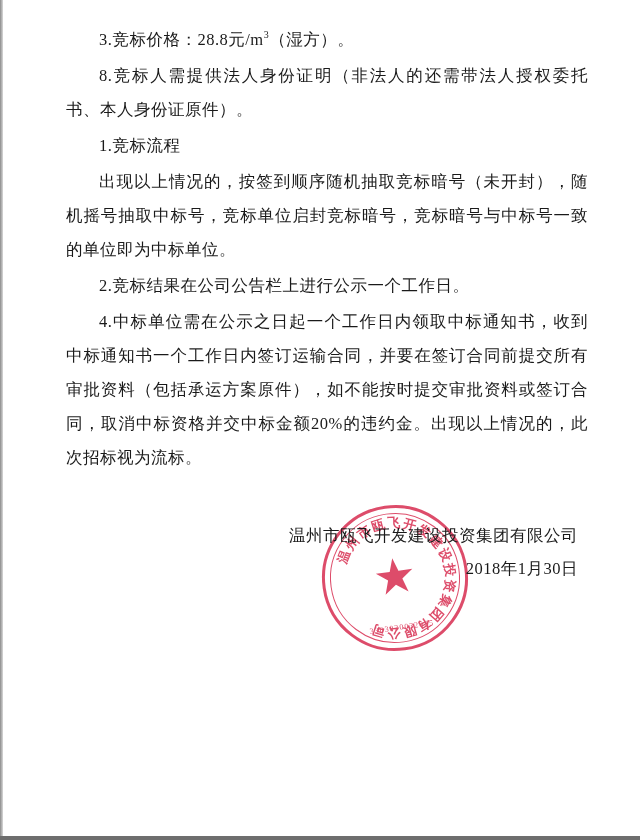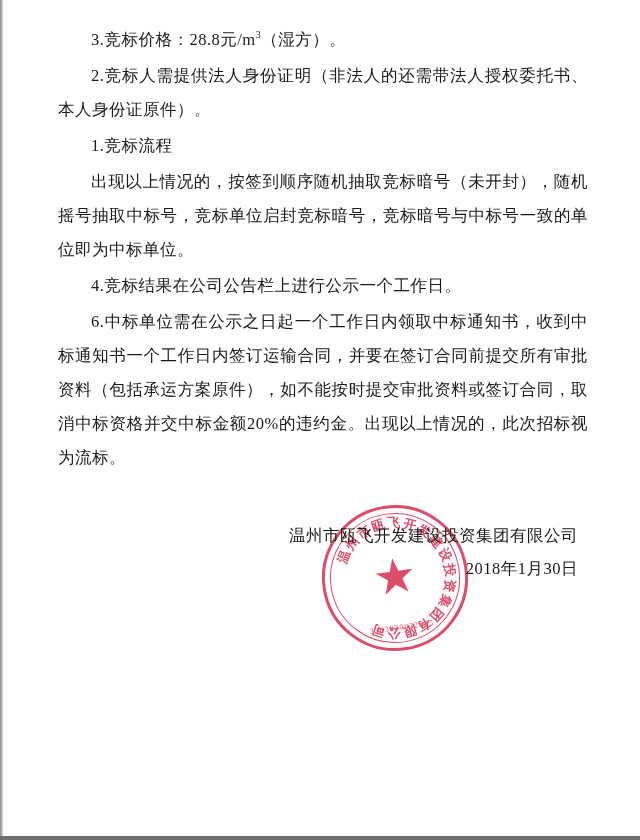--- a/index.html
+++ b/index.html
@@ -21,21 +21,21 @@
     height: 840px;
     box-sizing: border-box;
     padding: 18px 52px 0 58px;
   }
   .para {
     font-size: 16.5px;
     line-height: 34px;
     letter-spacing: 0.5px;
     text-align: justify;
     text-justify: inter-ideograph;
-    margin: 0 0 2px 0;
+    margin: 0 0 2px 8px;
     text-indent: 33px;
   }
   .sup {
     font-size: 10px;
     vertical-align: super;
   }
   .signature-block {
     position: absolute;
     right: 62px;
     top: 519px;
@@ -128,29 +128,29 @@
 
 <div class="page">
 
   <div class="scan-edge-left"></div>
   <div class="scan-edge-bottom"></div>
 
   <p class="para">
     <span>3.竞标价格：28.8元/m</span><span class="sup">3</span><span>（湿方）。</span>
   </p>
 
-  <p class="para">2.竞标人需提供法人身份证明（非法人的还需带法人授权委托书、本人身份证原件）。</p>
+  <p class="para">8.竞标人需提供法人身份证明（非法人的还需带法人授权委托书、本人身份证原件）。</p>
 
   <p class="para">1.竞标流程</p>
 
   <p class="para">出现以上情况的，按签到顺序随机抽取竞标暗号（未开封），随机摇号抽取中标号，竞标单位启封竞标暗号，竞标暗号与中标号一致的单位即为中标单位。</p>
 
-  <p class="para">4.竞标结果在公司公告栏上进行公示一个工作日。</p>
+  <p class="para">2.竞标结果在公司公告栏上进行公示一个工作日。</p>
 
-  <p class="para">6.中标单位需在公示之日起一个工作日内领取中标通知书，收到中标通知书一个工作日内签订运输合同，并要在签订合同前提交所有审批资料（包括承运方案原件），如不能按时提交审批资料或签订合同，取消中标资格并交中标金额20%的违约金。出现以上情况的，此次招标视为流标。</p>
+  <p class="para">4.中标单位需在公示之日起一个工作日内领取中标通知书，收到中标通知书一个工作日内签订运输合同，并要在签订合同前提交所有审批资料（包括承运方案原件），如不能按时提交审批资料或签订合同，取消中标资格并交中标金额20%的违约金。出现以上情况的，此次招标视为流标。</p>
 
   <div class="seal">
     <div class="seal-inner"></div>
     <div class="seal-text">
         <span style="transform: translate(-48.4974px, -28px) rotate(-60deg) translate(-6px, -8px);">温</span>
         <span style="transform: translate(-38.5035px, -40.663px) rotate(-43.4375deg) translate(-6px, -8px);">州</span>
         <span style="transform: translate(-25.3146px, -49.9517px) rotate(-26.875deg) translate(-6px, -8px);">市</span>
         <span style="transform: translate(-10.0249px, -55.0954px) rotate(-10.3125deg) translate(-6px, -8px);">瓯</span>
         <span style="transform: translate(6.09654px, -55.6672px) rotate(6.25deg) translate(-6px, -8px);">飞</span>
         <span style="transform: translate(21.7121px, -51.6196px) rotate(22.8125deg) translate(-6px, -8px);">开</span>

